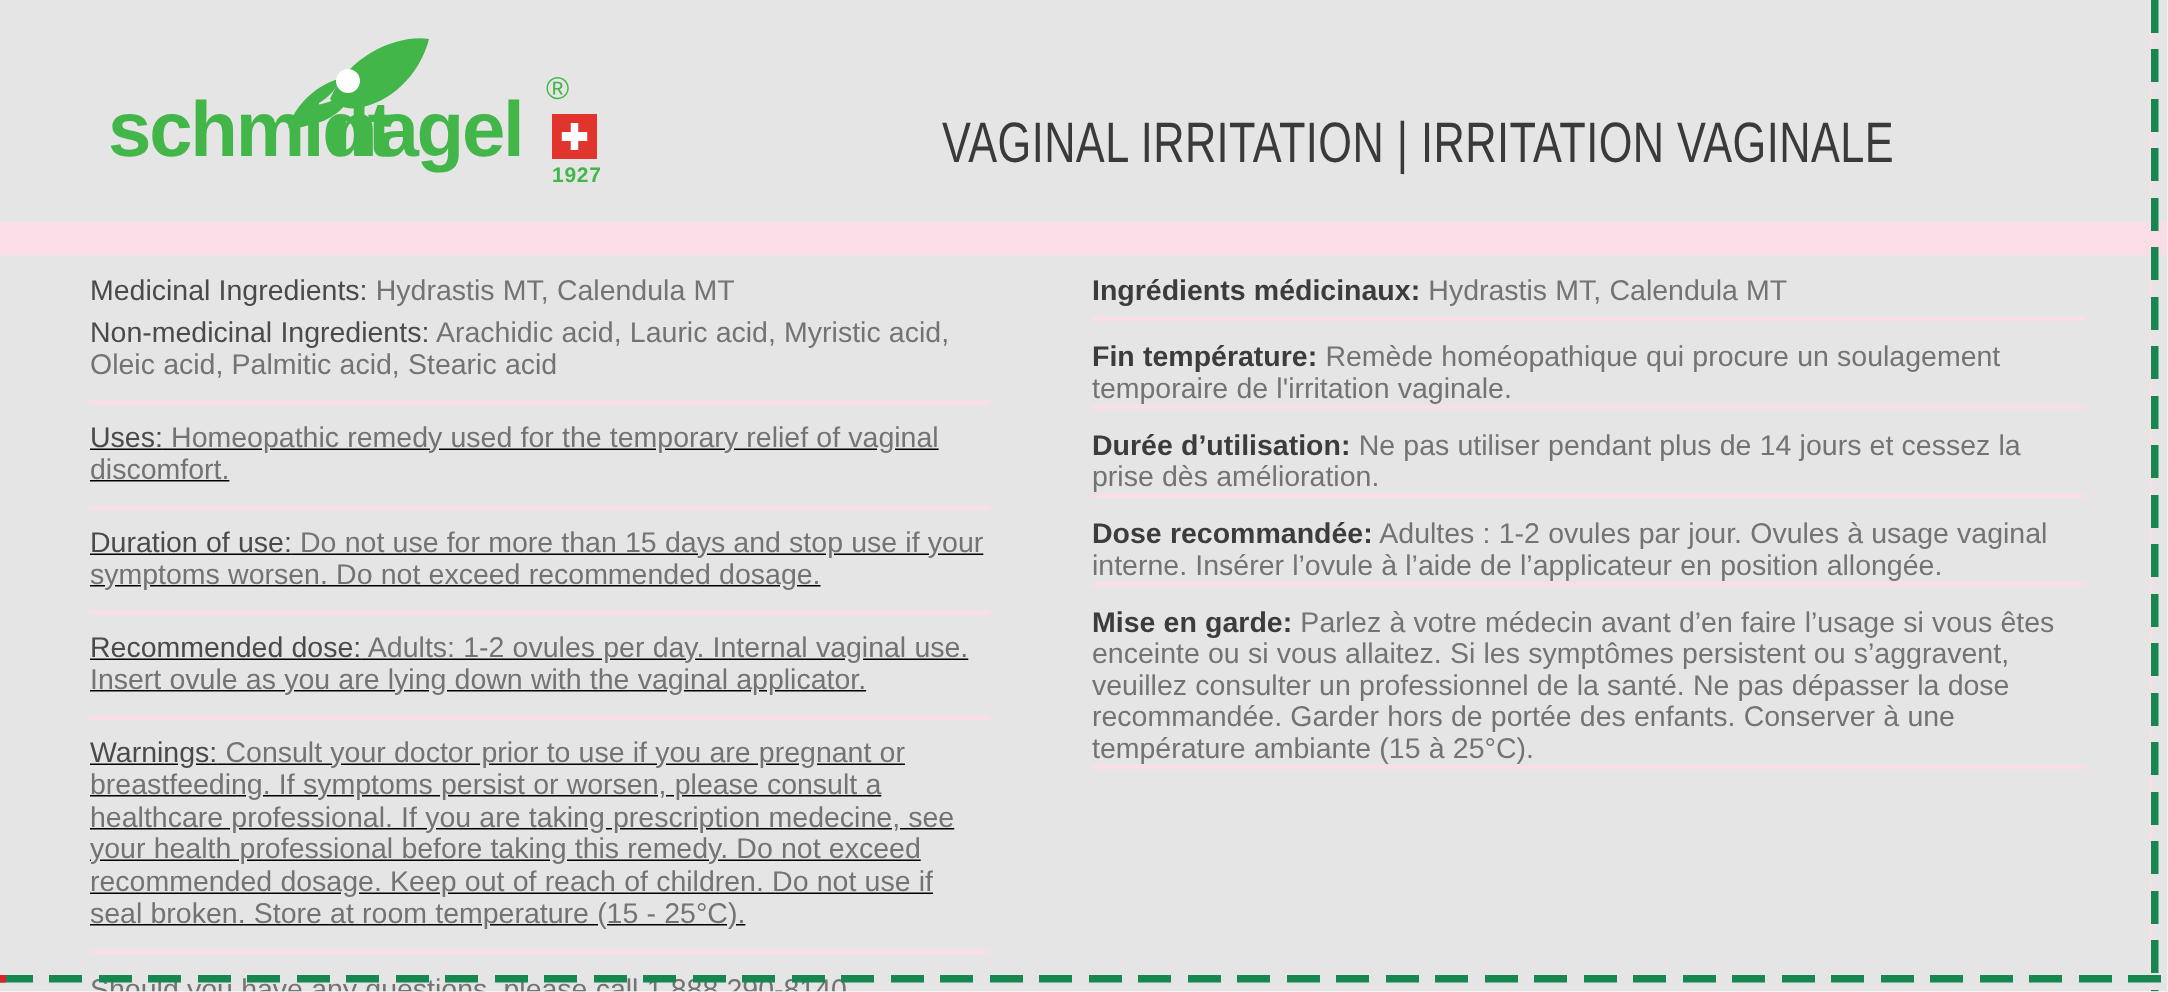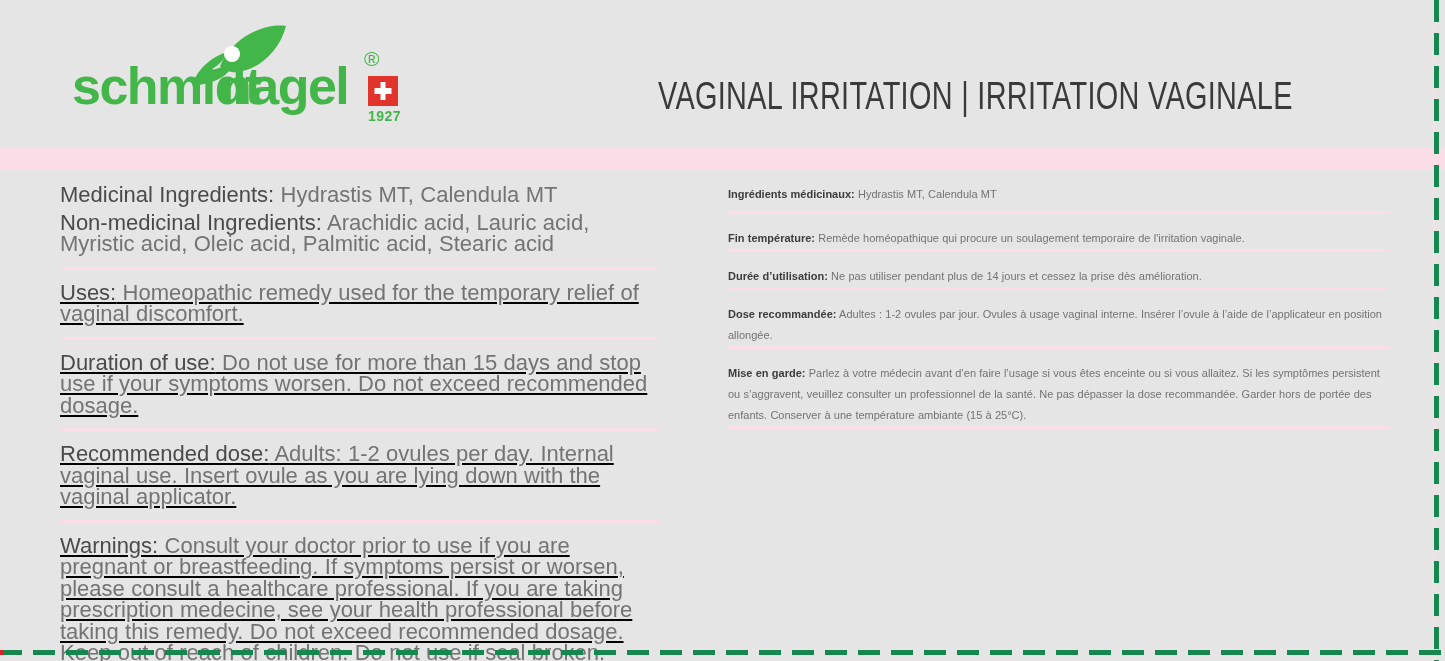--- a/index.html
+++ b/index.html
@@ -76,21 +76,20 @@
     width: 340px;
     height: 100px;
   }
   .logo-svg { display: block; }
 
   .title-block {
     position: absolute;
     left: 628px;
     top: 74px;
     width: 760px;
-    margin-left: 30px;
   }
   .doc-title {
     margin: 0;
     font-family: "Liberation Sans Narrow", "Liberation Sans", sans-serif;
     font-size: 38px;
     line-height: 44px;
     letter-spacing: 0.4px;
     font-weight: 400;
     color: #3a3a3a;
     transform: scaleX(0.76);
@@ -133,22 +132,22 @@
     margin: 0;
   }
 
   .para {
     margin: 0;
     color: #737373;
     font-size: 17.5px;
     line-height: 21px;
     word-spacing: 0.2px;
   }
-  .col-en .para { font-size: 22px; line-height: 21.5px; }
-  .col-fr .para { font-size: 11px; line-height: 21px; }
+  .col-en .para { font-size: 19px; line-height: 21.5px; }
+  .col-fr .para { font-size: 19px; line-height: 21px; }
 
   .para .lead {
     color: #4a4a4a;
   }
   .col-fr .para .lead {
     color: #3c3c3c;
     font-weight: 600;
   }
 
   

